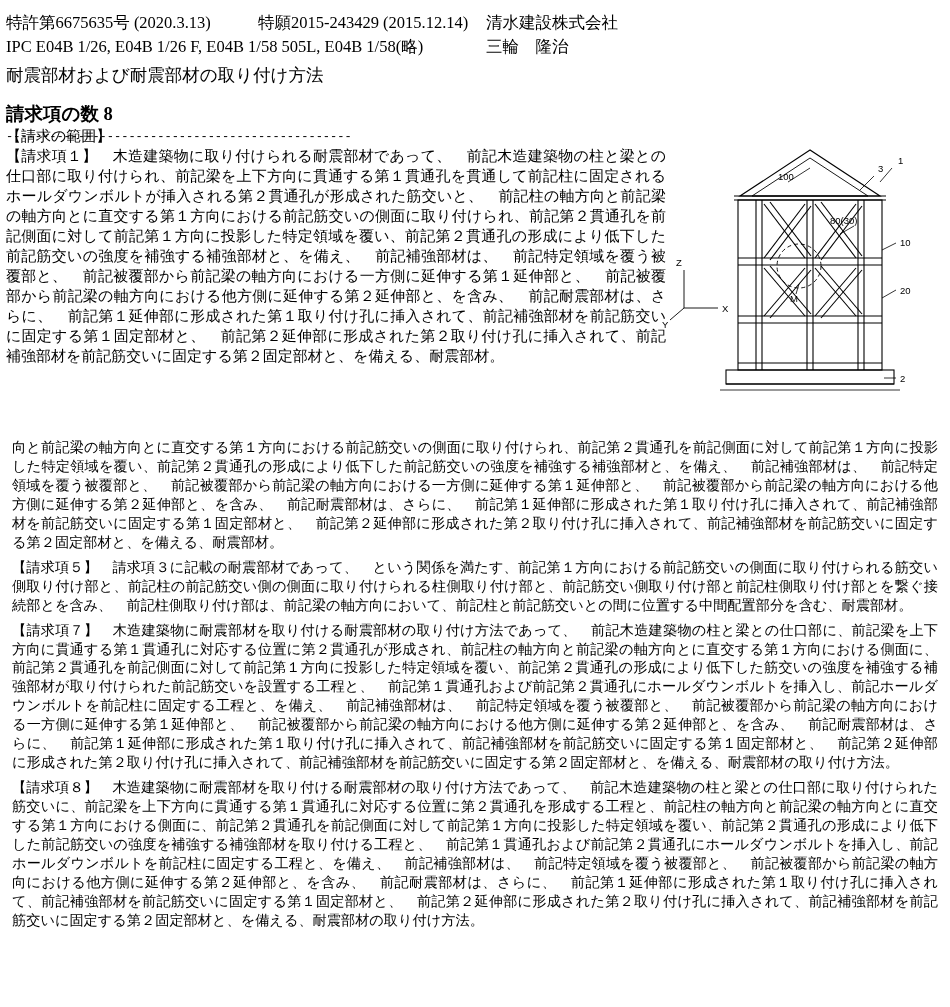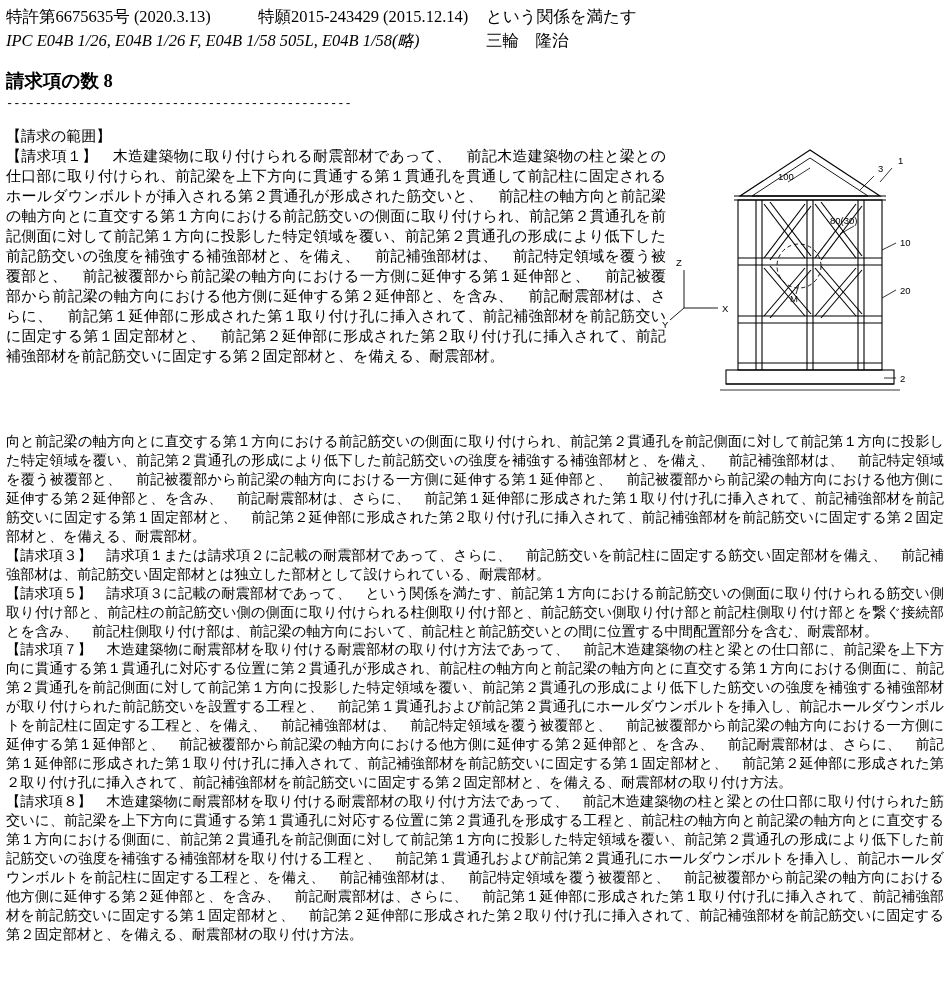--- a/index.html
+++ b/index.html
@@ -31,31 +31,31 @@
     width: 938px;
   }
   .hdr-row1 {
     display: flex;
     align-items: baseline;
     font-size: 16.5px;
     line-height: 1.35;
     white-space: nowrap;
   }
   .hdr-col-a { width: 252px; }
-  .hdr-col-b { width: 228px; }
+  .hdr-col-b { width: 228px; margin-top: 6px; }
   .hdr-col-c { }
   .hdr-row2 {
     display: flex;
     align-items: baseline;
     font-size: 16.5px;
     line-height: 1.35;
     white-space: nowrap;
     margin-top: 2px;
   }
-  .hdr-ipc { width: 480px; font-style: italic; }
+  .hdr-ipc { width: 480px; }
   .title-line {
     font-size: 17.5px;
     margin-top: 5px;
     line-height: 1.3;
   }
   .claims-count {
     font-size: 18.5px;
     font-weight: bold;
     margin-top: 16px;
     line-height: 1.3;
@@ -91,21 +91,21 @@
     position: absolute;
     left: 6px;
     top: 432px;
     width: 938px;
     font-size: 14.2px;
     line-height: 1.335;
     text-align: justify;
     text-justify: inter-character;
   }
   .full-text p {
-    margin: 0;
+    margin: 6px;
   }
 
   
   .figure {
     position: absolute;
     left: 660px;
     top: 138px;
     width: 288px;
     height: 290px;
   }
@@ -113,26 +113,27 @@
 </style>
 </head>
 <body>
 
 <div class="page">
 
   <div class="header">
     <div class="hdr-row1">
       <span class="hdr-col-a">特許第6675635号 (2020.3.13)</span>
       <span class="hdr-col-b">特願2015-243429 (2015.12.14)</span>
-      <span class="hdr-col-c">という関係を満たす</span>
+      <span class="hdr-col-c">清水建設株式会社</span>
     </div>
     <div class="hdr-row2">
       <span class="hdr-ipc">IPC E04B 1/26, E04B 1/26 F, E04B 1/58 505L, E04B 1/58(略)</span>
       <span>三輪　隆治</span>
     </div>
+    <div class="title-line">耐震部材および耐震部材の取り付け方法</div>
     <div class="claims-count">請求項の数 8</div>
     <div class="dash-rule">------------------------------------------------</div>
   </div>
 
   <div class="body-text">
     <p>【請求の範囲】</p>
     <p>【請求項１】　木造建築物に取り付けられる耐震部材であって、　前記木造建築物の柱と梁との仕口部に取り付けられ、前記梁を上下方向に貫通する第１貫通孔を貫通して前記柱に固定されるホールダウンボルトが挿入される第２貫通孔が形成された筋交いと、　前記柱の軸方向と前記梁の軸方向とに直交する第１方向における前記筋交いの側面に取り付けられ、前記第２貫通孔を前記側面に対して前記第１方向に投影した特定領域を覆い、前記第２貫通孔の形成により低下した前記筋交いの強度を補強する補強部材と、を備え、　前記補強部材は、　前記特定領域を覆う被覆部と、　前記被覆部から前記梁の軸方向における一方側に延伸する第１延伸部と、　前記被覆部から前記梁の軸方向における他方側に延伸する第２延伸部と、を含み、　前記耐震部材は、さらに、　前記第１延伸部に形成された第１取り付け孔に挿入されて、前記補強部材を前記筋交いに固定する第１固定部材と、　前記第２延伸部に形成された第２取り付け孔に挿入されて、前記補強部材を前記筋交いに固定する第２固定部材と、を備える、耐震部材。</p>
   </div>
 
   <div class="figure">
@@ -217,19 +218,18 @@
         <text x="240" y="244">2</text>
         <text x="16" y="128">Z</text>
         <text x="62" y="174">X</text>
         <text x="2" y="190">Y</text>
       </g>
     </svg>
   </div>
 
   <div class="full-text">
     <p>向と前記梁の軸方向とに直交する第１方向における前記筋交いの側面に取り付けられ、前記第２貫通孔を前記側面に対して前記第１方向に投影した特定領域を覆い、前記第２貫通孔の形成により低下した前記筋交いの強度を補強する補強部材と、を備え、　前記補強部材は、　前記特定領域を覆う被覆部と、　前記被覆部から前記梁の軸方向における一方側に延伸する第１延伸部と、　前記被覆部から前記梁の軸方向における他方側に延伸する第２延伸部と、を含み、　前記耐震部材は、さらに、　前記第１延伸部に形成された第１取り付け孔に挿入されて、前記補強部材を前記筋交いに固定する第１固定部材と、　前記第２延伸部に形成された第２取り付け孔に挿入されて、前記補強部材を前記筋交いに固定する第２固定部材と、を備える、耐震部材。</p>
-    <p>【請求項３】　請求項１または請求項２に記載の耐震部材であって、さらに、　前記筋交いを前記柱に固定する筋交い固定部材を備え、　前記補強部材は、前記筋交い固定部材とは独立した部材として設けられている、耐震部材。</p>
     <p>【請求項５】　請求項３に記載の耐震部材であって、　という関係を満たす、前記第１方向における前記筋交いの側面に取り付けられる筋交い側取り付け部と、前記柱の前記筋交い側の側面に取り付けられる柱側取り付け部と、前記筋交い側取り付け部と前記柱側取り付け部とを繋ぐ接続部とを含み、　前記柱側取り付け部は、前記梁の軸方向において、前記柱と前記筋交いとの間に位置する中間配置部分を含む、耐震部材。</p>
     <p>【請求項７】　木造建築物に耐震部材を取り付ける耐震部材の取り付け方法であって、　前記木造建築物の柱と梁との仕口部に、前記梁を上下方向に貫通する第１貫通孔に対応する位置に第２貫通孔が形成され、前記柱の軸方向と前記梁の軸方向とに直交する第１方向における側面に、前記第２貫通孔を前記側面に対して前記第１方向に投影した特定領域を覆い、前記第２貫通孔の形成により低下した筋交いの強度を補強する補強部材が取り付けられた前記筋交いを設置する工程と、　前記第１貫通孔および前記第２貫通孔にホールダウンボルトを挿入し、前記ホールダウンボルトを前記柱に固定する工程と、を備え、　前記補強部材は、　前記特定領域を覆う被覆部と、　前記被覆部から前記梁の軸方向における一方側に延伸する第１延伸部と、　前記被覆部から前記梁の軸方向における他方側に延伸する第２延伸部と、を含み、　前記耐震部材は、さらに、　前記第１延伸部に形成された第１取り付け孔に挿入されて、前記補強部材を前記筋交いに固定する第１固定部材と、　前記第２延伸部に形成された第２取り付け孔に挿入されて、前記補強部材を前記筋交いに固定する第２固定部材と、を備える、耐震部材の取り付け方法。</p>
     <p>【請求項８】　木造建築物に耐震部材を取り付ける耐震部材の取り付け方法であって、　前記木造建築物の柱と梁との仕口部に取り付けられた筋交いに、前記梁を上下方向に貫通する第１貫通孔に対応する位置に第２貫通孔を形成する工程と、前記柱の軸方向と前記梁の軸方向とに直交する第１方向における側面に、前記第２貫通孔を前記側面に対して前記第１方向に投影した特定領域を覆い、前記第２貫通孔の形成により低下した前記筋交いの強度を補強する補強部材を取り付ける工程と、　前記第１貫通孔および前記第２貫通孔にホールダウンボルトを挿入し、前記ホールダウンボルトを前記柱に固定する工程と、を備え、　前記補強部材は、　前記特定領域を覆う被覆部と、　前記被覆部から前記梁の軸方向における他方側に延伸する第２延伸部と、を含み、　前記耐震部材は、さらに、　前記第１延伸部に形成された第１取り付け孔に挿入されて、前記補強部材を前記筋交いに固定する第１固定部材と、　前記第２延伸部に形成された第２取り付け孔に挿入されて、前記補強部材を前記筋交いに固定する第２固定部材と、を備える、耐震部材の取り付け方法。</p>
   </div>
 
 </div>
 
 </body></html>

